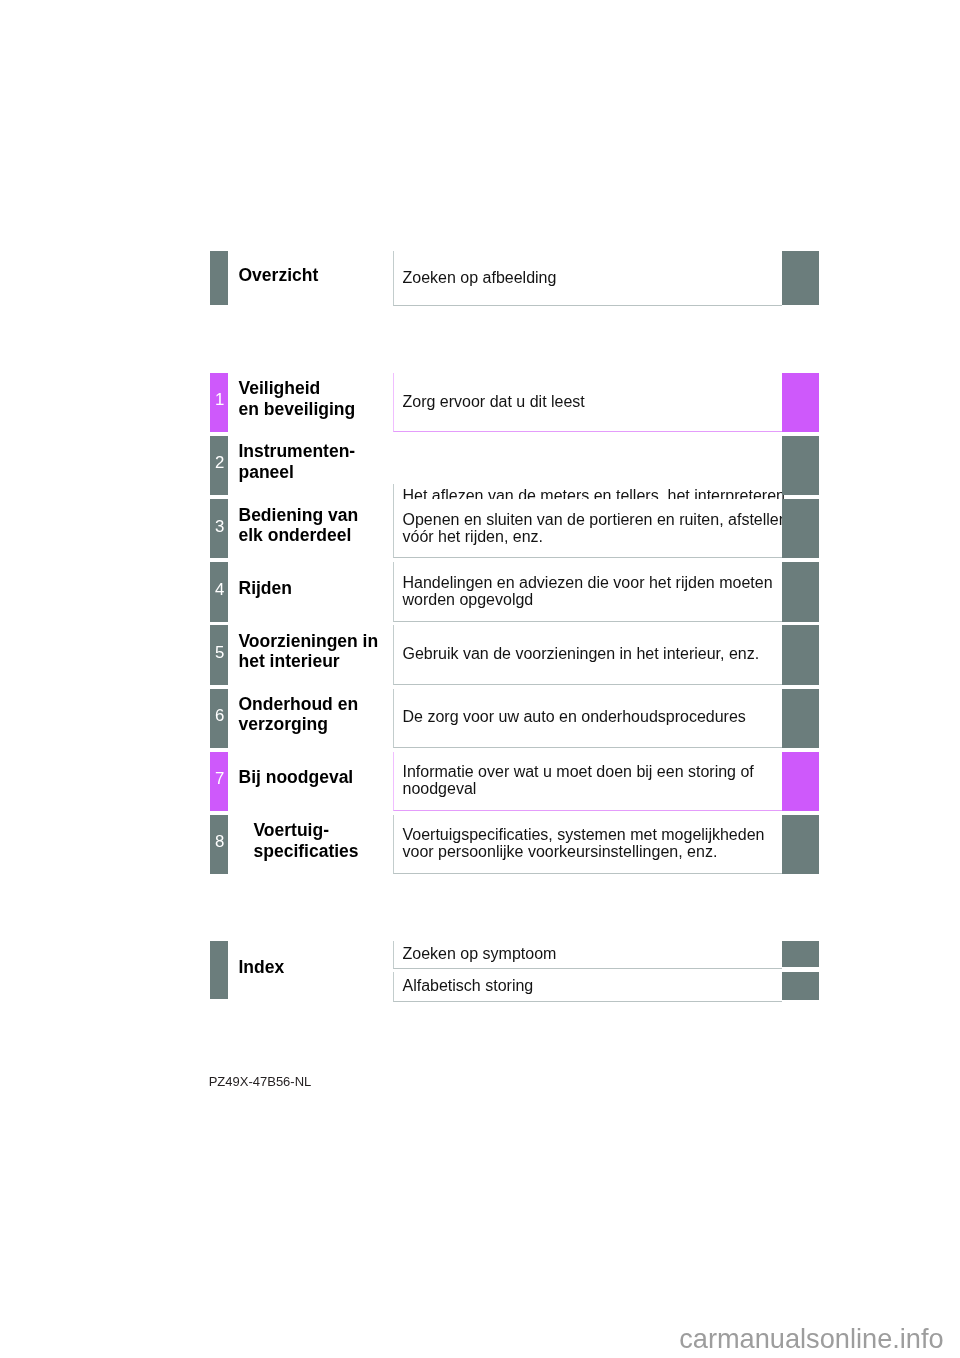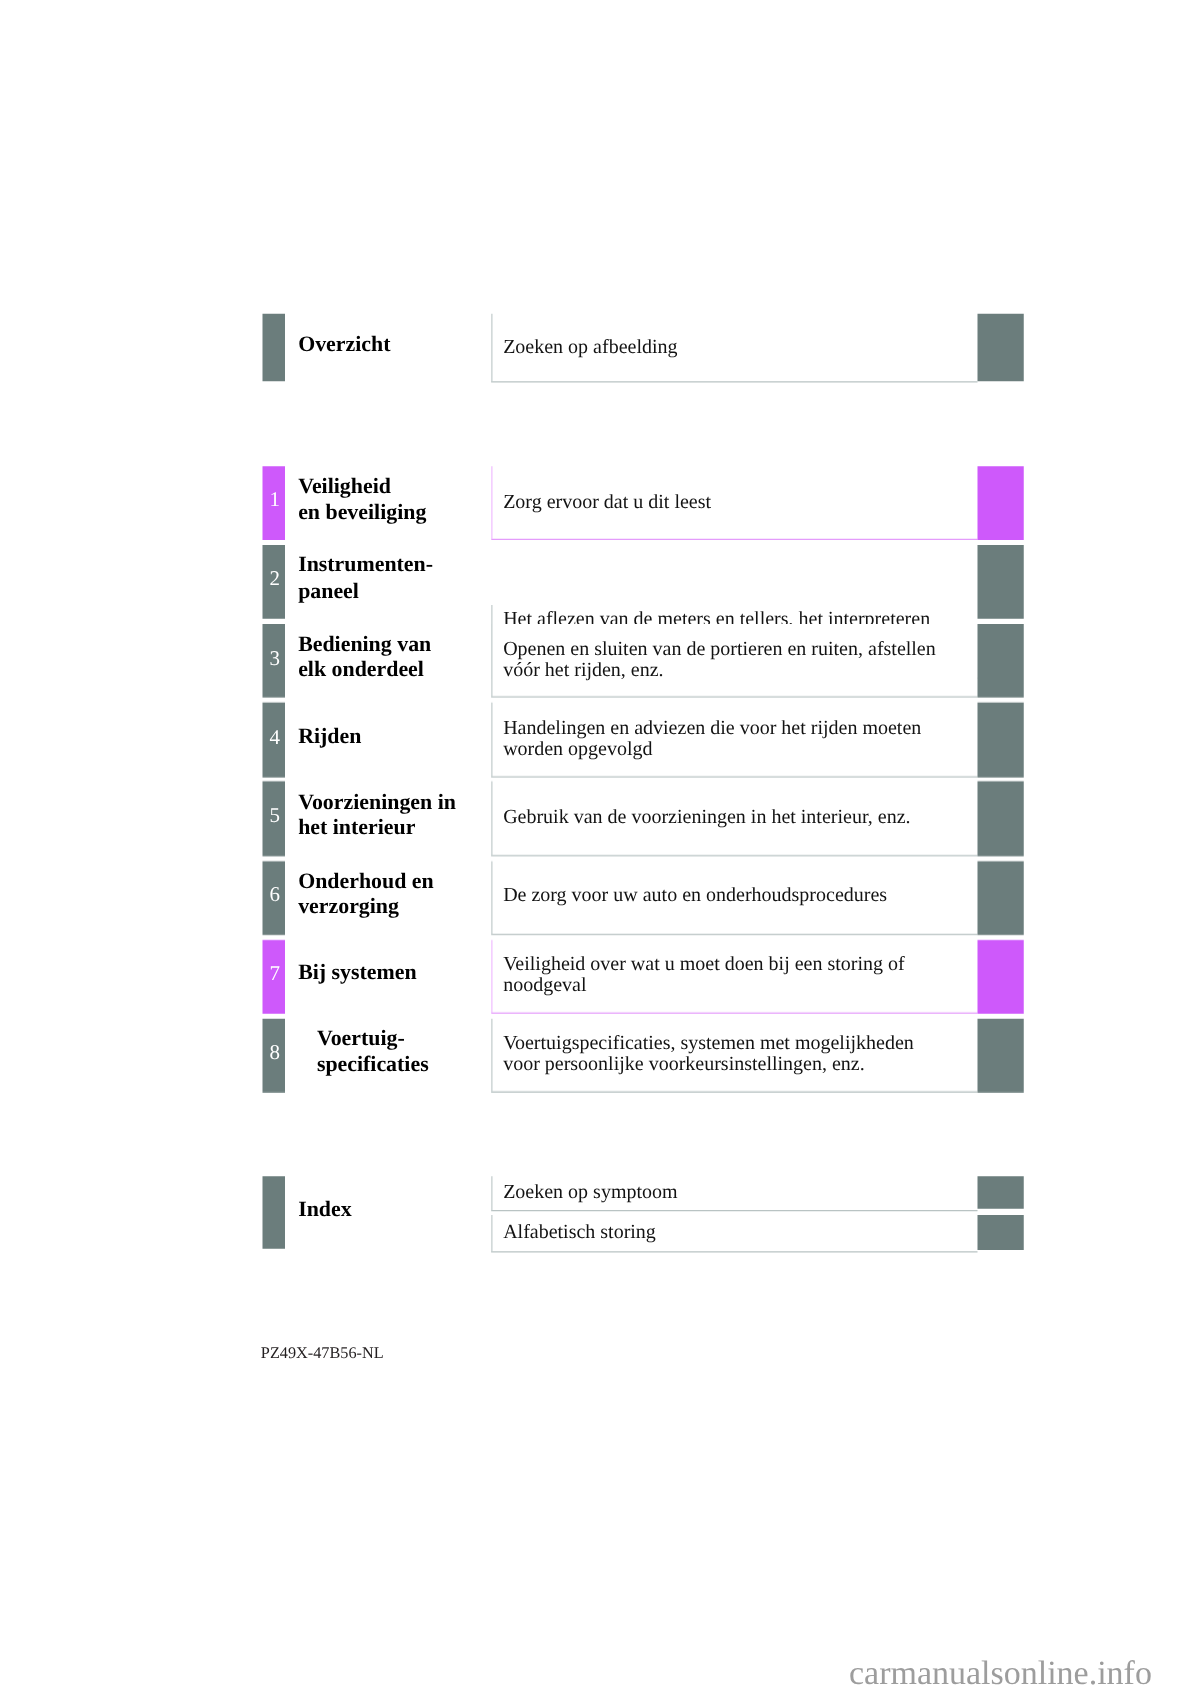--- a/index.html
+++ b/index.html
@@ -5,21 +5,21 @@
 <style>
   * { box-sizing: border-box; }
   html, body { margin:0; padding:0; }
   body {
     width:960px; height:1358px;
     background:#ffffff;
     font-family:"Liberation Sans", sans-serif;
     position:relative;
     overflow:hidden;
   }
-  .page { position:absolute; left:0; top:0; width:960px; height:1358px;font-family:Liberation Serif, serif; }
+  .page { position:absolute; left:0; top:0; width:960px; height:1358px; }
 
   .row { position:absolute; left:0; width:960px; }
 
   .tab {
     position:absolute; left:210.2px; width:18.1px;
     background:#6b7d7c;
     color:#ffffff;
     font-size:16.8px; line-height:1;
     display:flex; align-items:center; justify-content:center;
   }
@@ -132,23 +132,23 @@
 verzorging</div>
         <div class="desc" style="top:0;height:59px;">
           <span style="top: 20.7016px;">De zorg voor uw auto en onderhoudsprocedures</span>
         </div>
         <div class="block" style="top:0;height:59px;"></div>
       </div>
       <div class="row" style="top: 751.5px; height: 59.2px;">
         <div class="tab hl" style="top:0;height:59.200000000000045px;">
           <span>7</span>
         </div>
-        <div class="title" style="top: 15.6031px;">Bij systemen</div>
+        <div class="title" style="top: 15.6031px;">Bij noodgeval</div>
         <div class="desc hl" style="top:0;height:59.200000000000045px;">
-          <span style="top: 12.4031px;">Veiligheid over wat u moet doen bij een storing of
+          <span style="top: 12.4031px;">Informatie over wat u moet doen bij een storing of
 noodgeval</span>
         </div>
         <div class="block hl" style="top:0;height:59.200000000000045px;"></div>
       </div>
       <div class="row" style="top: 815px; height: 58.7px;">
         <div class="tab" style="top:0;height:58.700000000000045px;">
           <span>8</span>
         </div>
         <div class="title" style="top: 5.05625px; margin-left: 15px;">Voertuig-
 specificaties</div>

